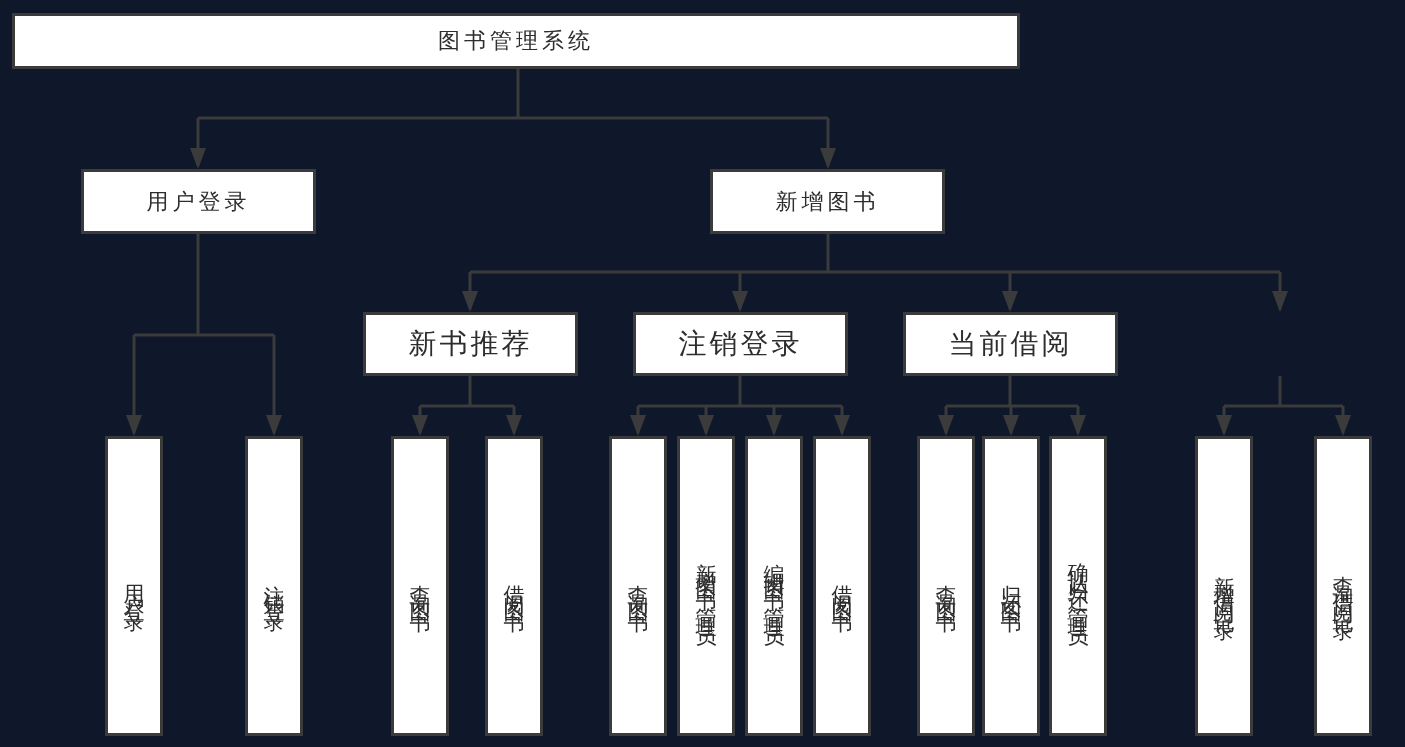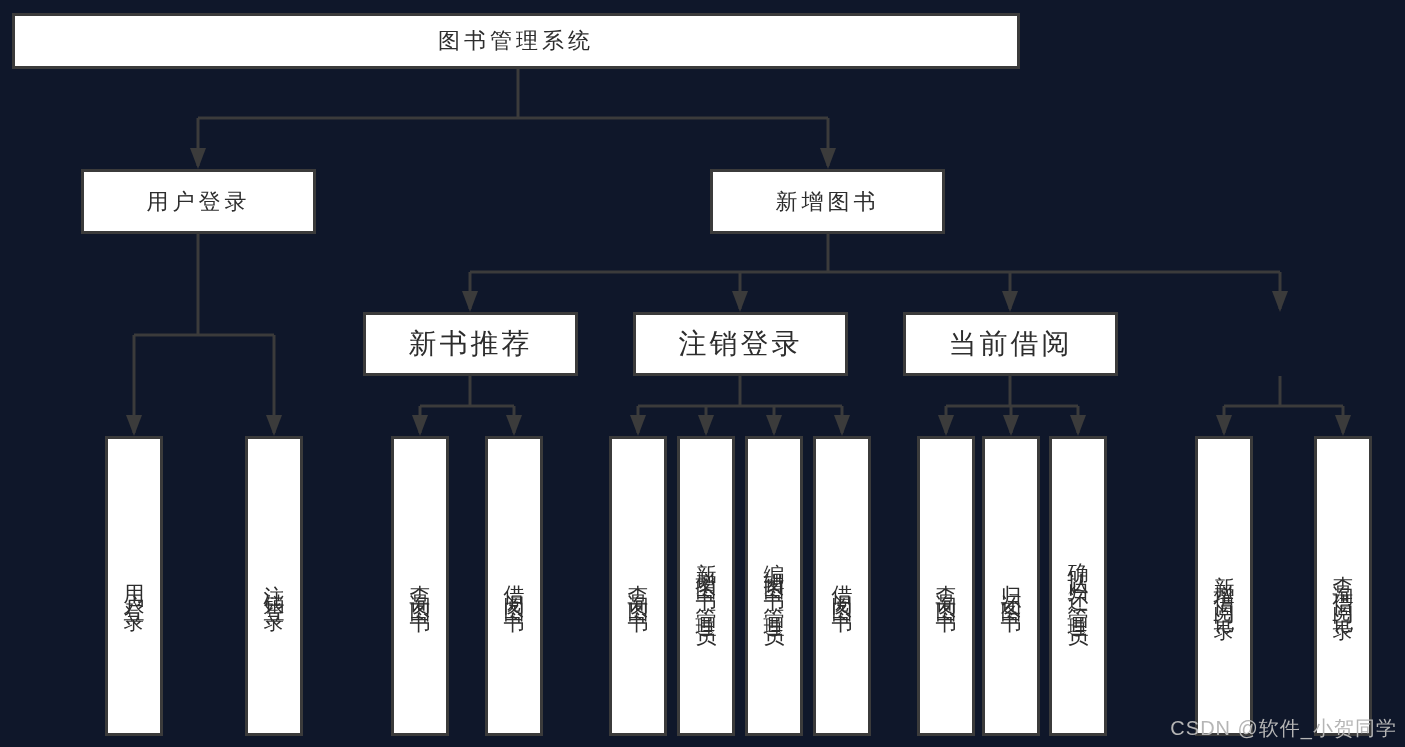--- a/index.html
+++ b/index.html
@@ -145,15 +145,14 @@
     <span class="vtext">确认归还（管理员）</span>
   </div>
 
   <div class="node leaf" style="left:1195px">
     <span class="vtext">新增借阅记录</span>
   </div>
   <div class="node leaf" style="left:1314px">
     <span class="vtext">查询借阅记录</span>
   </div>
 
-  <div class="watermark">CSDN @软件_小贺同学</div>
 
 </div>
 
 </body></html>

